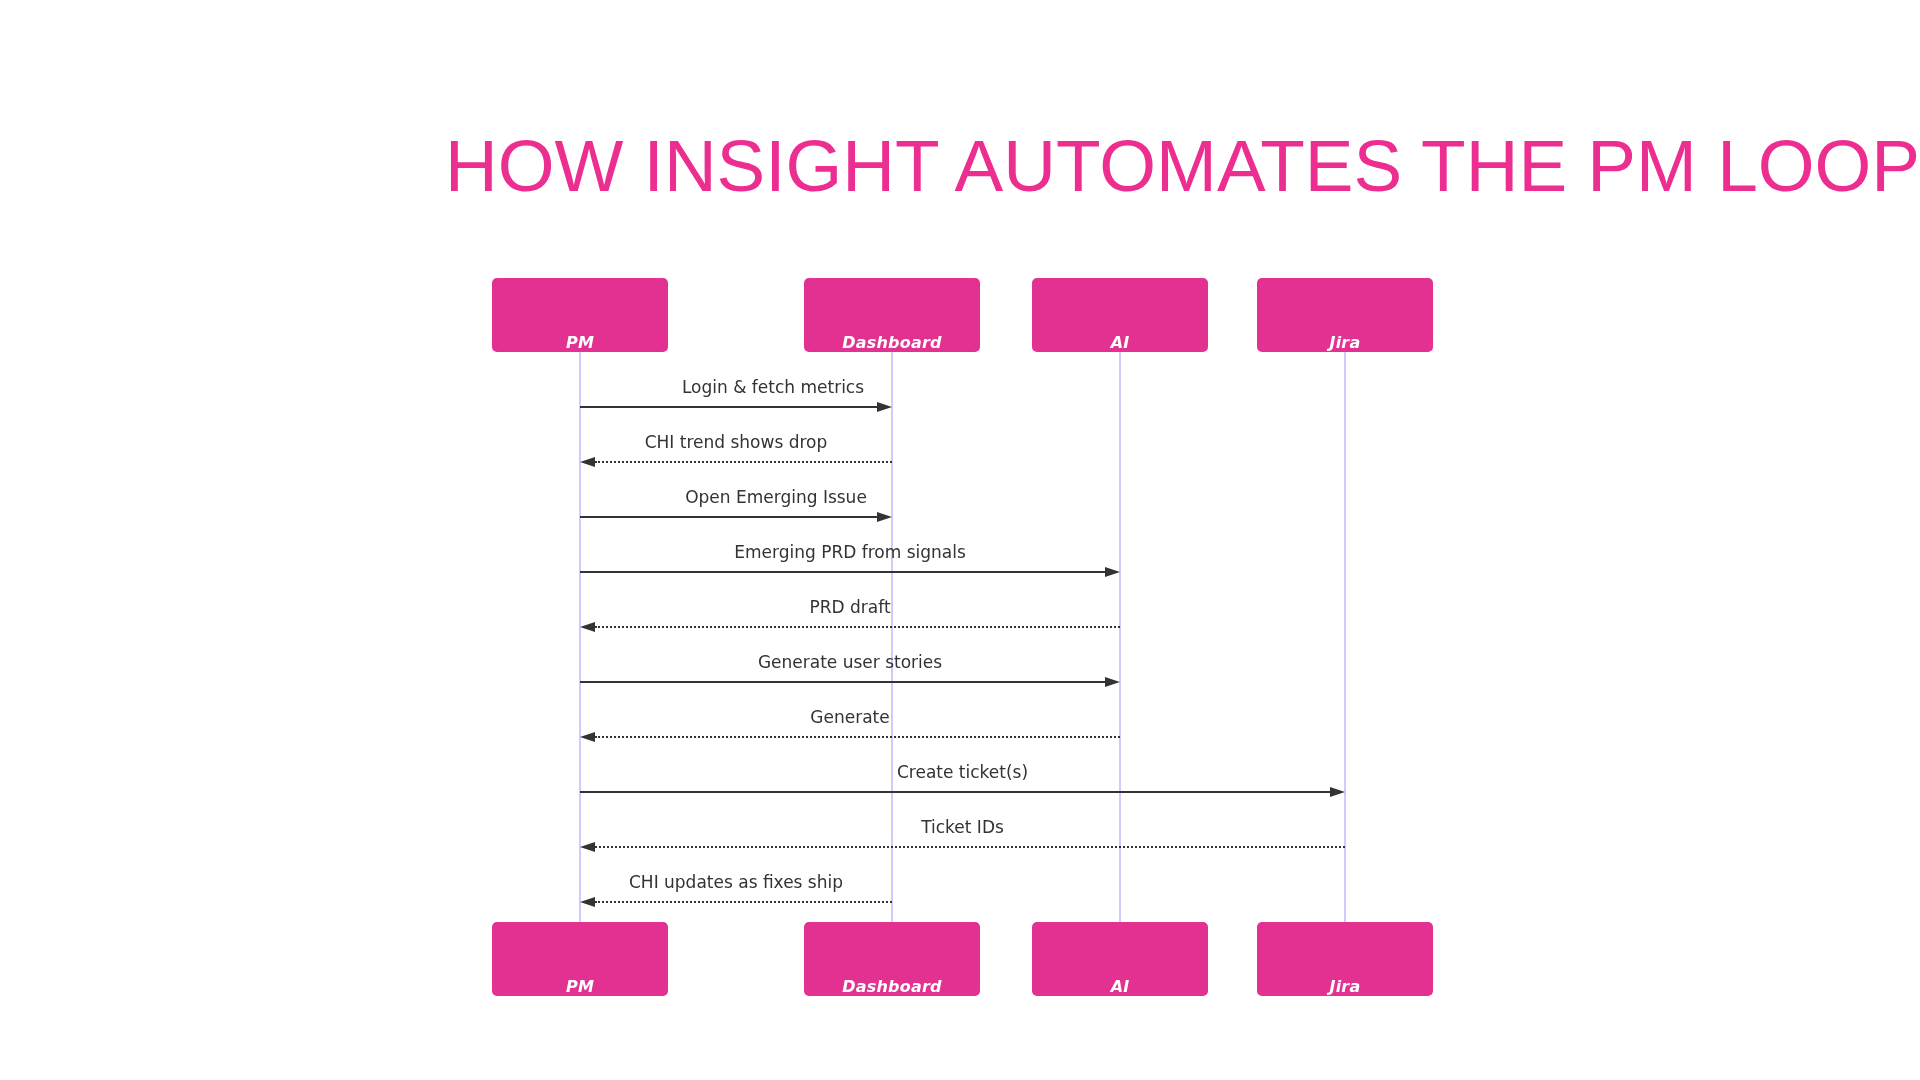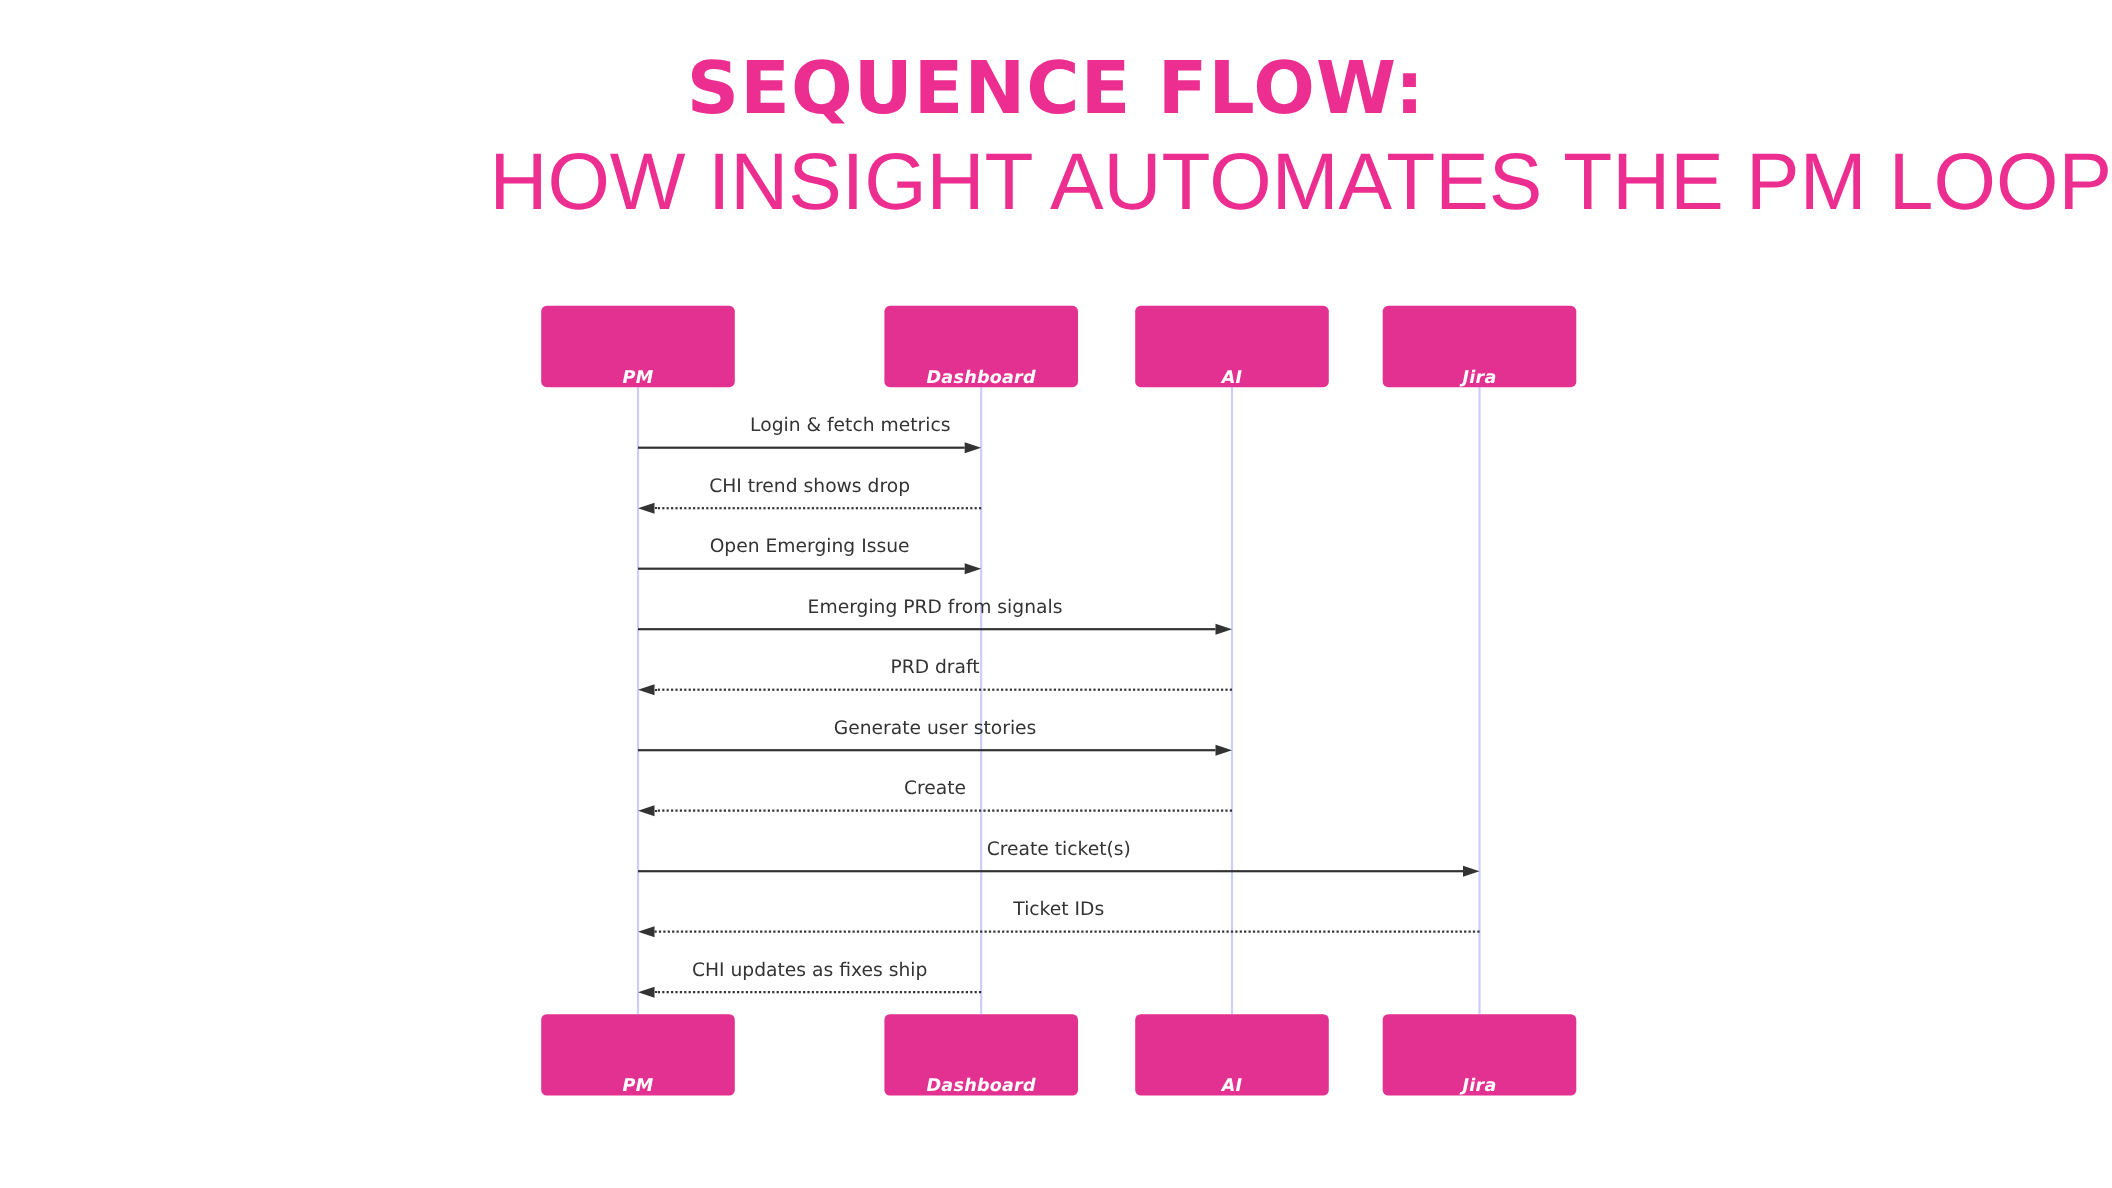--- a/index.html
+++ b/index.html
@@ -42,21 +42,20 @@
   .head.left{border-right:15px solid var(--ink,#333333);}
   .msg-label{
     position:absolute;transform:translateX(-50%);white-space:nowrap;
     color:var(--ink,#333333);font-size:17px;font-family:"DejaVu Sans",sans-serif;
   }
 </style>
 </head>
 <body>
 
 <div class="canvas">
-  <div class="title-line1">SEQUENCE FLOW:</div>
   <div class="title-line2">HOW INSIGHT AUTOMATES THE PM LOOP</div>
   <div id="diagram">
       <div class="lifeline" style="left: 579px; top: 352px; height: 570px;"></div>
       <div class="actor-box" style="left: 492px; top: 278px; width: 176px; height: 74px;">
         <span class="actor-label">PM</span>
       </div>
       <div class="actor-box" style="left: 492px; top: 922px; width: 176px; height: 74px;">
         <span class="actor-label">PM</span>
       </div>
       <div class="lifeline" style="left: 891px; top: 352px; height: 570px;"></div>
@@ -81,33 +80,33 @@
         <span class="actor-label">Jira</span>
       </div>
       <div class="msg-line solid" style="left: 580px; width: 297px; top: 406px;"></div>
       <div class="head right" style="left: 877px; top: 402px;"></div>
       <div class="msg-label" style="left: 736px; top: 377px; margin-left: 37px;">Login &amp; fetch metrics</div>
       <div class="msg-line dashed" style="left: 595px; width: 297px; top: 461px;"></div>
       <div class="head left" style="left: 580px; top: 457px;"></div>
       <div class="msg-label" style="left: 736px; top: 432px;">CHI trend shows drop</div>
       <div class="msg-line solid" style="left: 580px; width: 297px; top: 516px;"></div>
       <div class="head right" style="left: 877px; top: 512px;"></div>
-      <div class="msg-label" style="left: 736px; top: 487px;">Open Emerging Issue</div>
+      <div class="msg-label" style="left: 776px; top: 487px;">Open Emerging Issue</div>
       <div class="msg-line solid" style="left: 580px; width: 525px; top: 571px;"></div>
       <div class="head right" style="left: 1105px; top: 567px;"></div>
       <div class="msg-label" style="left: 850px; top: 542px;">Emerging PRD from signals</div>
       <div class="msg-line dashed" style="left: 595px; width: 525px; top: 626px;"></div>
       <div class="head left" style="left: 580px; top: 622px;"></div>
       <div class="msg-label" style="left: 850px; top: 597px;">PRD draft</div>
       <div class="msg-line solid" style="left: 580px; width: 525px; top: 681px;"></div>
       <div class="head right" style="left: 1105px; top: 677px;"></div>
       <div class="msg-label" style="left: 850px; top: 652px;">Generate user stories</div>
       <div class="msg-line dashed" style="left: 595px; width: 525px; top: 736px;"></div>
       <div class="head left" style="left: 580px; top: 732px;"></div>
-      <div class="msg-label" style="left: 850px; top: 707px;">Create</div>
+      <div class="msg-label" style="left: 850px; top: 707px;">Generate</div>
       <div class="msg-line solid" style="left: 580px; width: 750px; top: 791px;"></div>
       <div class="head right" style="left: 1330px; top: 787px;"></div>
       <div class="msg-label" style="left: 962.5px; top: 762px;">Create ticket(s)</div>
       <div class="msg-line dashed" style="left: 595px; width: 750px; top: 846px;"></div>
       <div class="head left" style="left: 580px; top: 842px;"></div>
       <div class="msg-label" style="left: 962.5px; top: 817px;">Ticket IDs</div>
       <div class="msg-line dashed" style="left: 595px; width: 297px; top: 901px;"></div>
       <div class="head left" style="left: 580px; top: 897px;"></div>
       <div class="msg-label" style="left: 736px; top: 872px;">CHI updates as fixes ship</div>
     </div>

